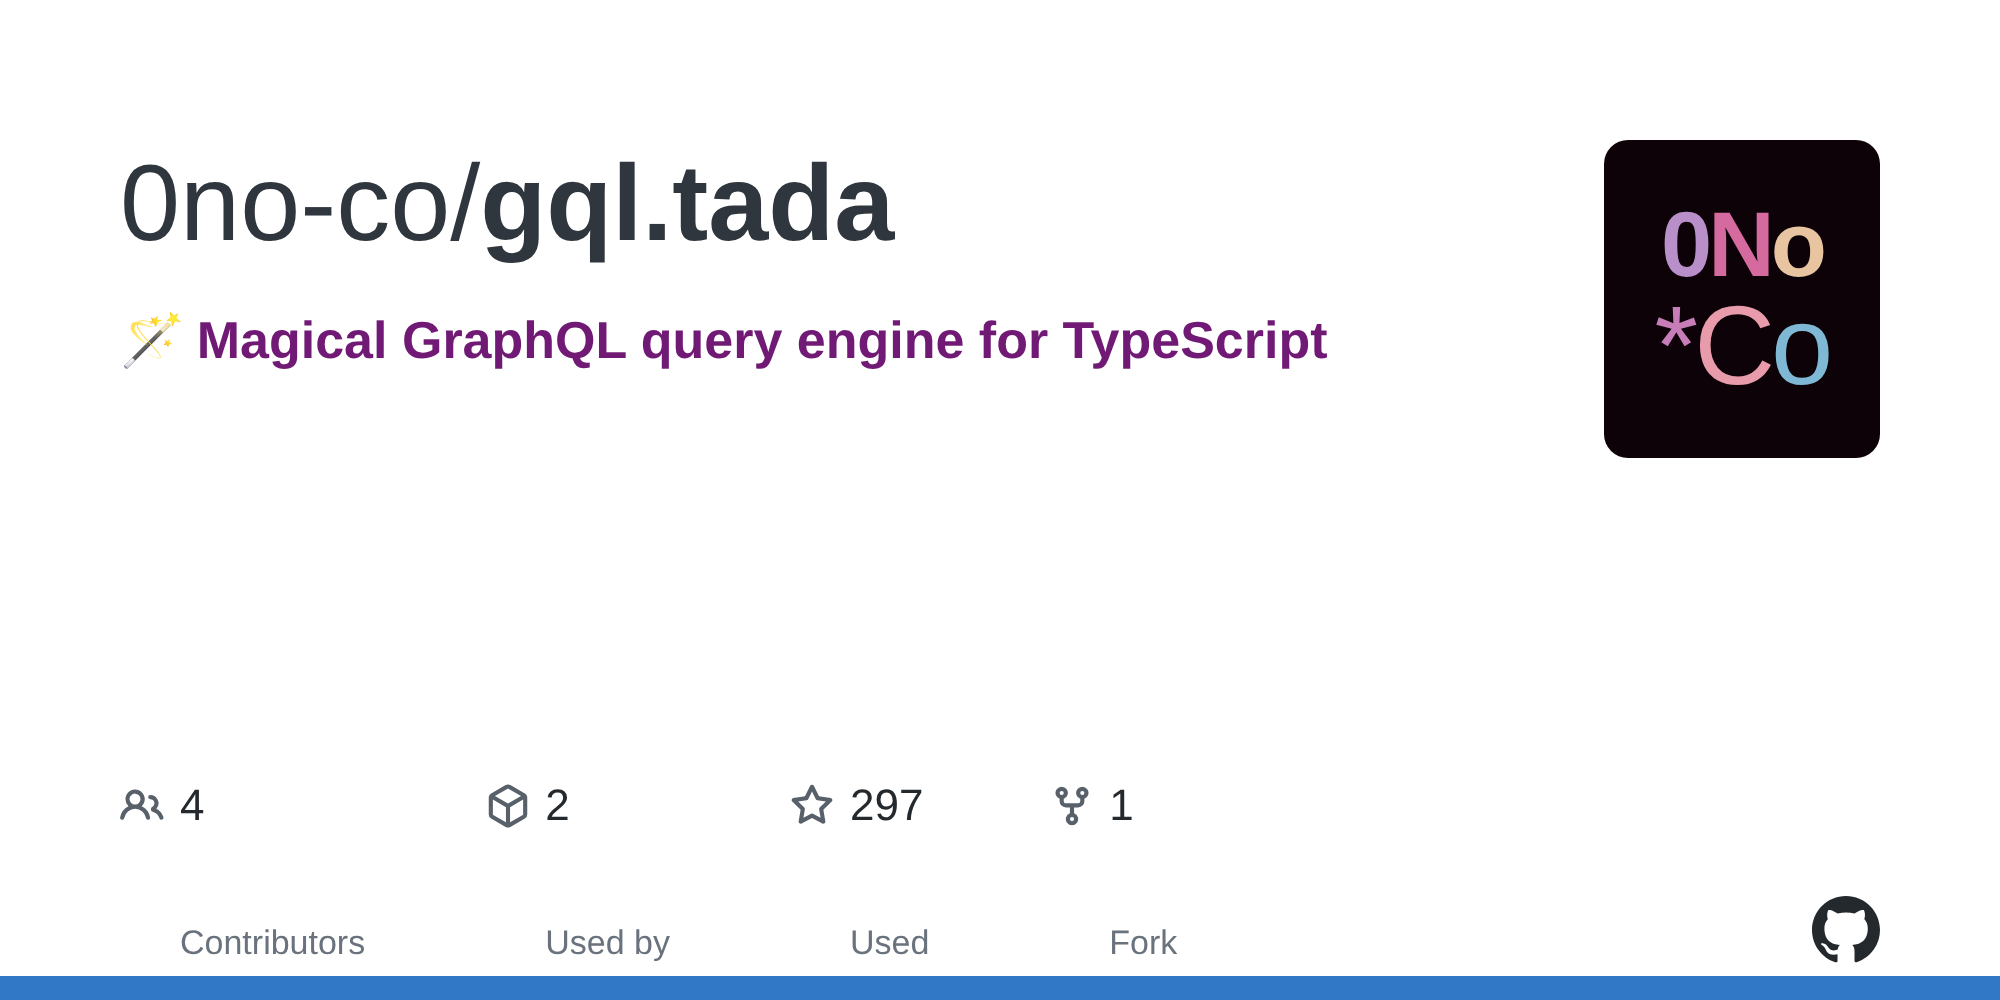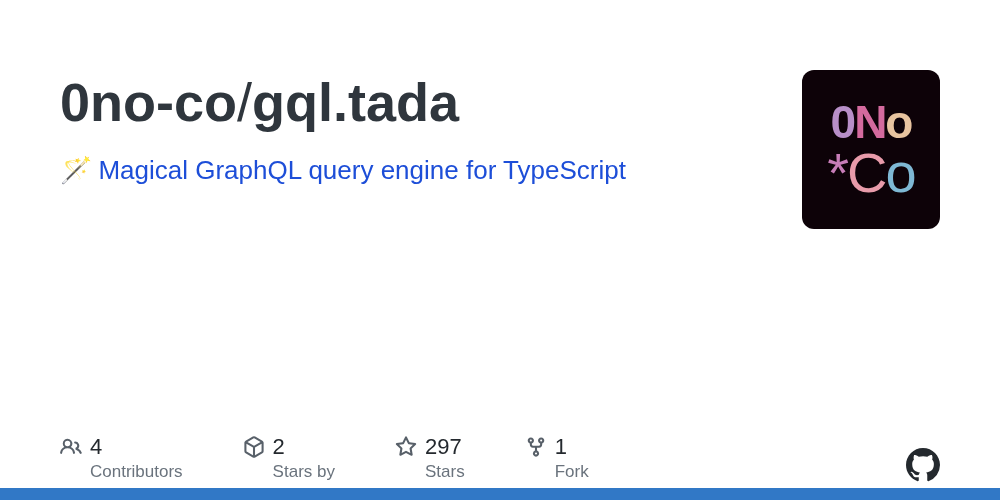--- a/index.html
+++ b/index.html
@@ -30,30 +30,30 @@
       flex: 1;
     }
     .repo-title {
       font-size: 54px;
       font-weight: 400;
       color: #2f363d;
       line-height: 1.2;
       margin-bottom: 20px;
     }
     .repo-title .owner {
-      font-weight: 700;
+      font-weight: 400;
     }
     .repo-title .name {
       font-weight: 700;
       text-align: center;
     }
     .description {
       font-size: 26px;
-      color: #1d4ed8;
-      font-weight: 400;
+      color: #701a75;
+      font-weight: 700;
     }
     .emoji {
       margin-right: 6px;
     }
     .logo-box {
       width: 138px;
       height: 159px;
       background: #0d0208;
       border-radius: 12px;
       display: flex;
@@ -110,20 +110,21 @@
     }
     .stat-value {
       font-size: 22px;
       font-weight: 400;
       color: #24292e;
     }
     .stat-label {
       font-size: 17px;
       color: #6a737d;
       margin-left: 30px;
+      margin-top: 44px;
     }
     .github-mark {
       width: 34px;
       height: 34px;
       fill: #24292e;
     }
     .bottom-bar {
       position: absolute;
       bottom: 0;
       left: 0;
@@ -167,31 +168,31 @@
         <span class="stat-label">Contributors</span>
       </div>
 
       <div class="stat-item">
         <div class="stat-top">
           <svg class="stat-icon" viewBox="0 0 16 16">
               <path d="m8.878.392 5.25 3.045c.54.314.872.89.872 1.514v6.098a1.75 1.75 0 0 1-.872 1.514l-5.25 3.045a1.75 1.75 0 0 1-1.756 0l-5.25-3.045A1.75 1.75 0 0 1 1 11.049V4.951c0-.624.332-1.201.872-1.514L7.122.392a1.75 1.75 0 0 1 1.756 0ZM7.875 1.69l-4.63 2.685L8 7.133l4.755-2.758-4.63-2.685a.248.248 0 0 0-.25 0ZM2.5 5.677v5.372c0 .09.047.171.125.216l4.625 2.683V8.432Zm6.25 8.271 4.625-2.683a.25.25 0 0 0 .125-.216V5.677L8.75 8.432Z"></path>
             </svg>
           <span class="stat-value">2</span>
         </div>
-        <span class="stat-label">Stars by</span>
+        <span class="stat-label">Used by</span>
       </div>
 
       <div class="stat-item">
         <div class="stat-top">
           <svg class="stat-icon" viewBox="0 0 16 16">
               <path d="M8 .25a.75.75 0 0 1 .673.418l1.882 3.815 4.21.612a.75.75 0 0 1 .416 1.279l-3.046 2.97.719 4.192a.751.751 0 0 1-1.088.791L8 12.347l-3.766 1.98a.75.75 0 0 1-1.088-.79l.72-4.194L.818 6.374a.75.75 0 0 1 .416-1.28l4.21-.611L7.327.668A.75.75 0 0 1 8 .25zm0 2.445L6.615 5.5a.75.75 0 0 1-.564.41l-3.097.45 2.24 2.184a.75.75 0 0 1 .216.664l-.528 3.084 2.769-1.456a.75.75 0 0 1 .698 0l2.77 1.456-.53-3.084a.75.75 0 0 1 .216-.664l2.24-2.183-3.096-.45a.75.75 0 0 1-.564-.41L8 2.694z"></path>
             </svg>
           <span class="stat-value">297</span>
         </div>
-        <span class="stat-label">Stars</span>
+        <span class="stat-label">Used</span>
       </div>
 
       <div class="stat-item">
         <div class="stat-top">
           <svg class="stat-icon" viewBox="0 0 16 16">
               <path d="M5 5.372v.878c0 .414.336.75.75.75h4.5a.75.75 0 0 0 .75-.75v-.878a2.25 2.25 0 1 1 1.5 0v.878a2.25 2.25 0 0 1-2.25 2.25h-1.5v2.128a2.251 2.251 0 1 1-1.5 0V8.5h-1.5A2.25 2.25 0 0 1 3.5 6.25v-.878a2.25 2.25 0 1 1 1.5 0zM5 3.25a.75.75 0 1 0-1.5 0 .75.75 0 0 0 1.5 0zm6.75.75a.75.75 0 1 0 0-1.5.75.75 0 0 0 0 1.5zm-3 8.75a.75.75 0 1 0-1.5 0 .75.75 0 0 0 1.5 0z"></path>
             </svg>
           <span class="stat-value">1</span>
         </div>
         <span class="stat-label">Fork</span>

